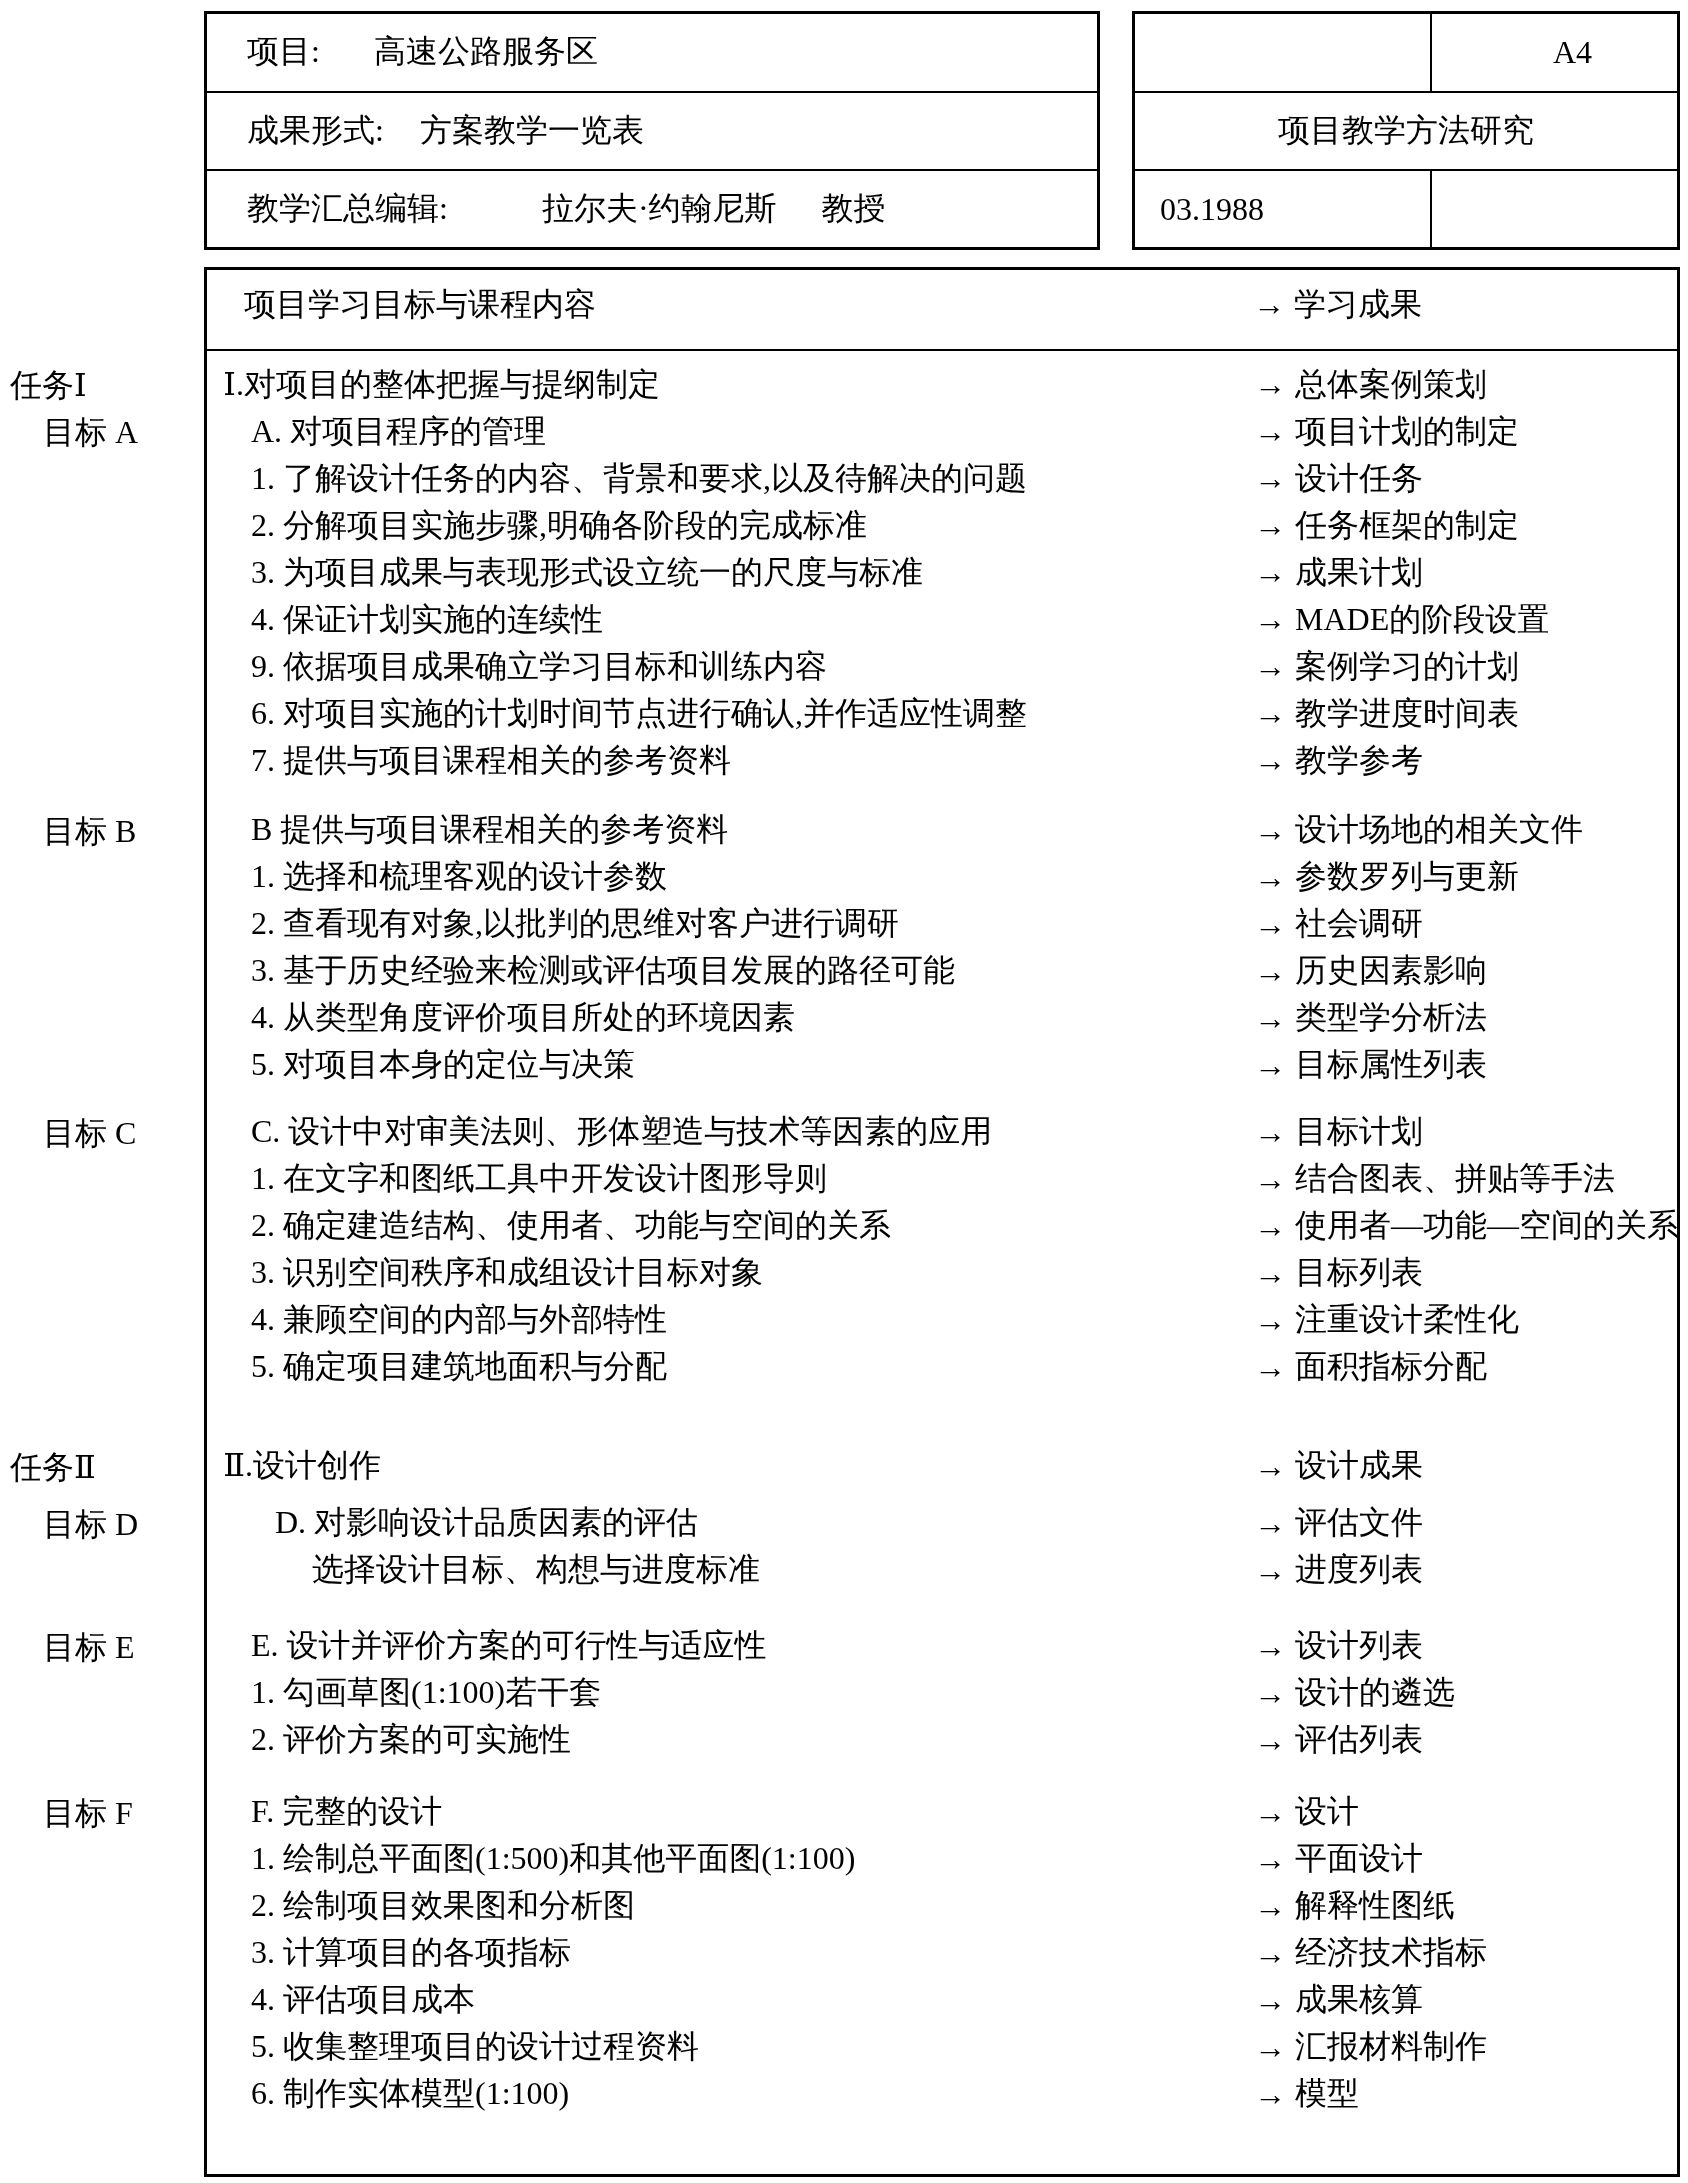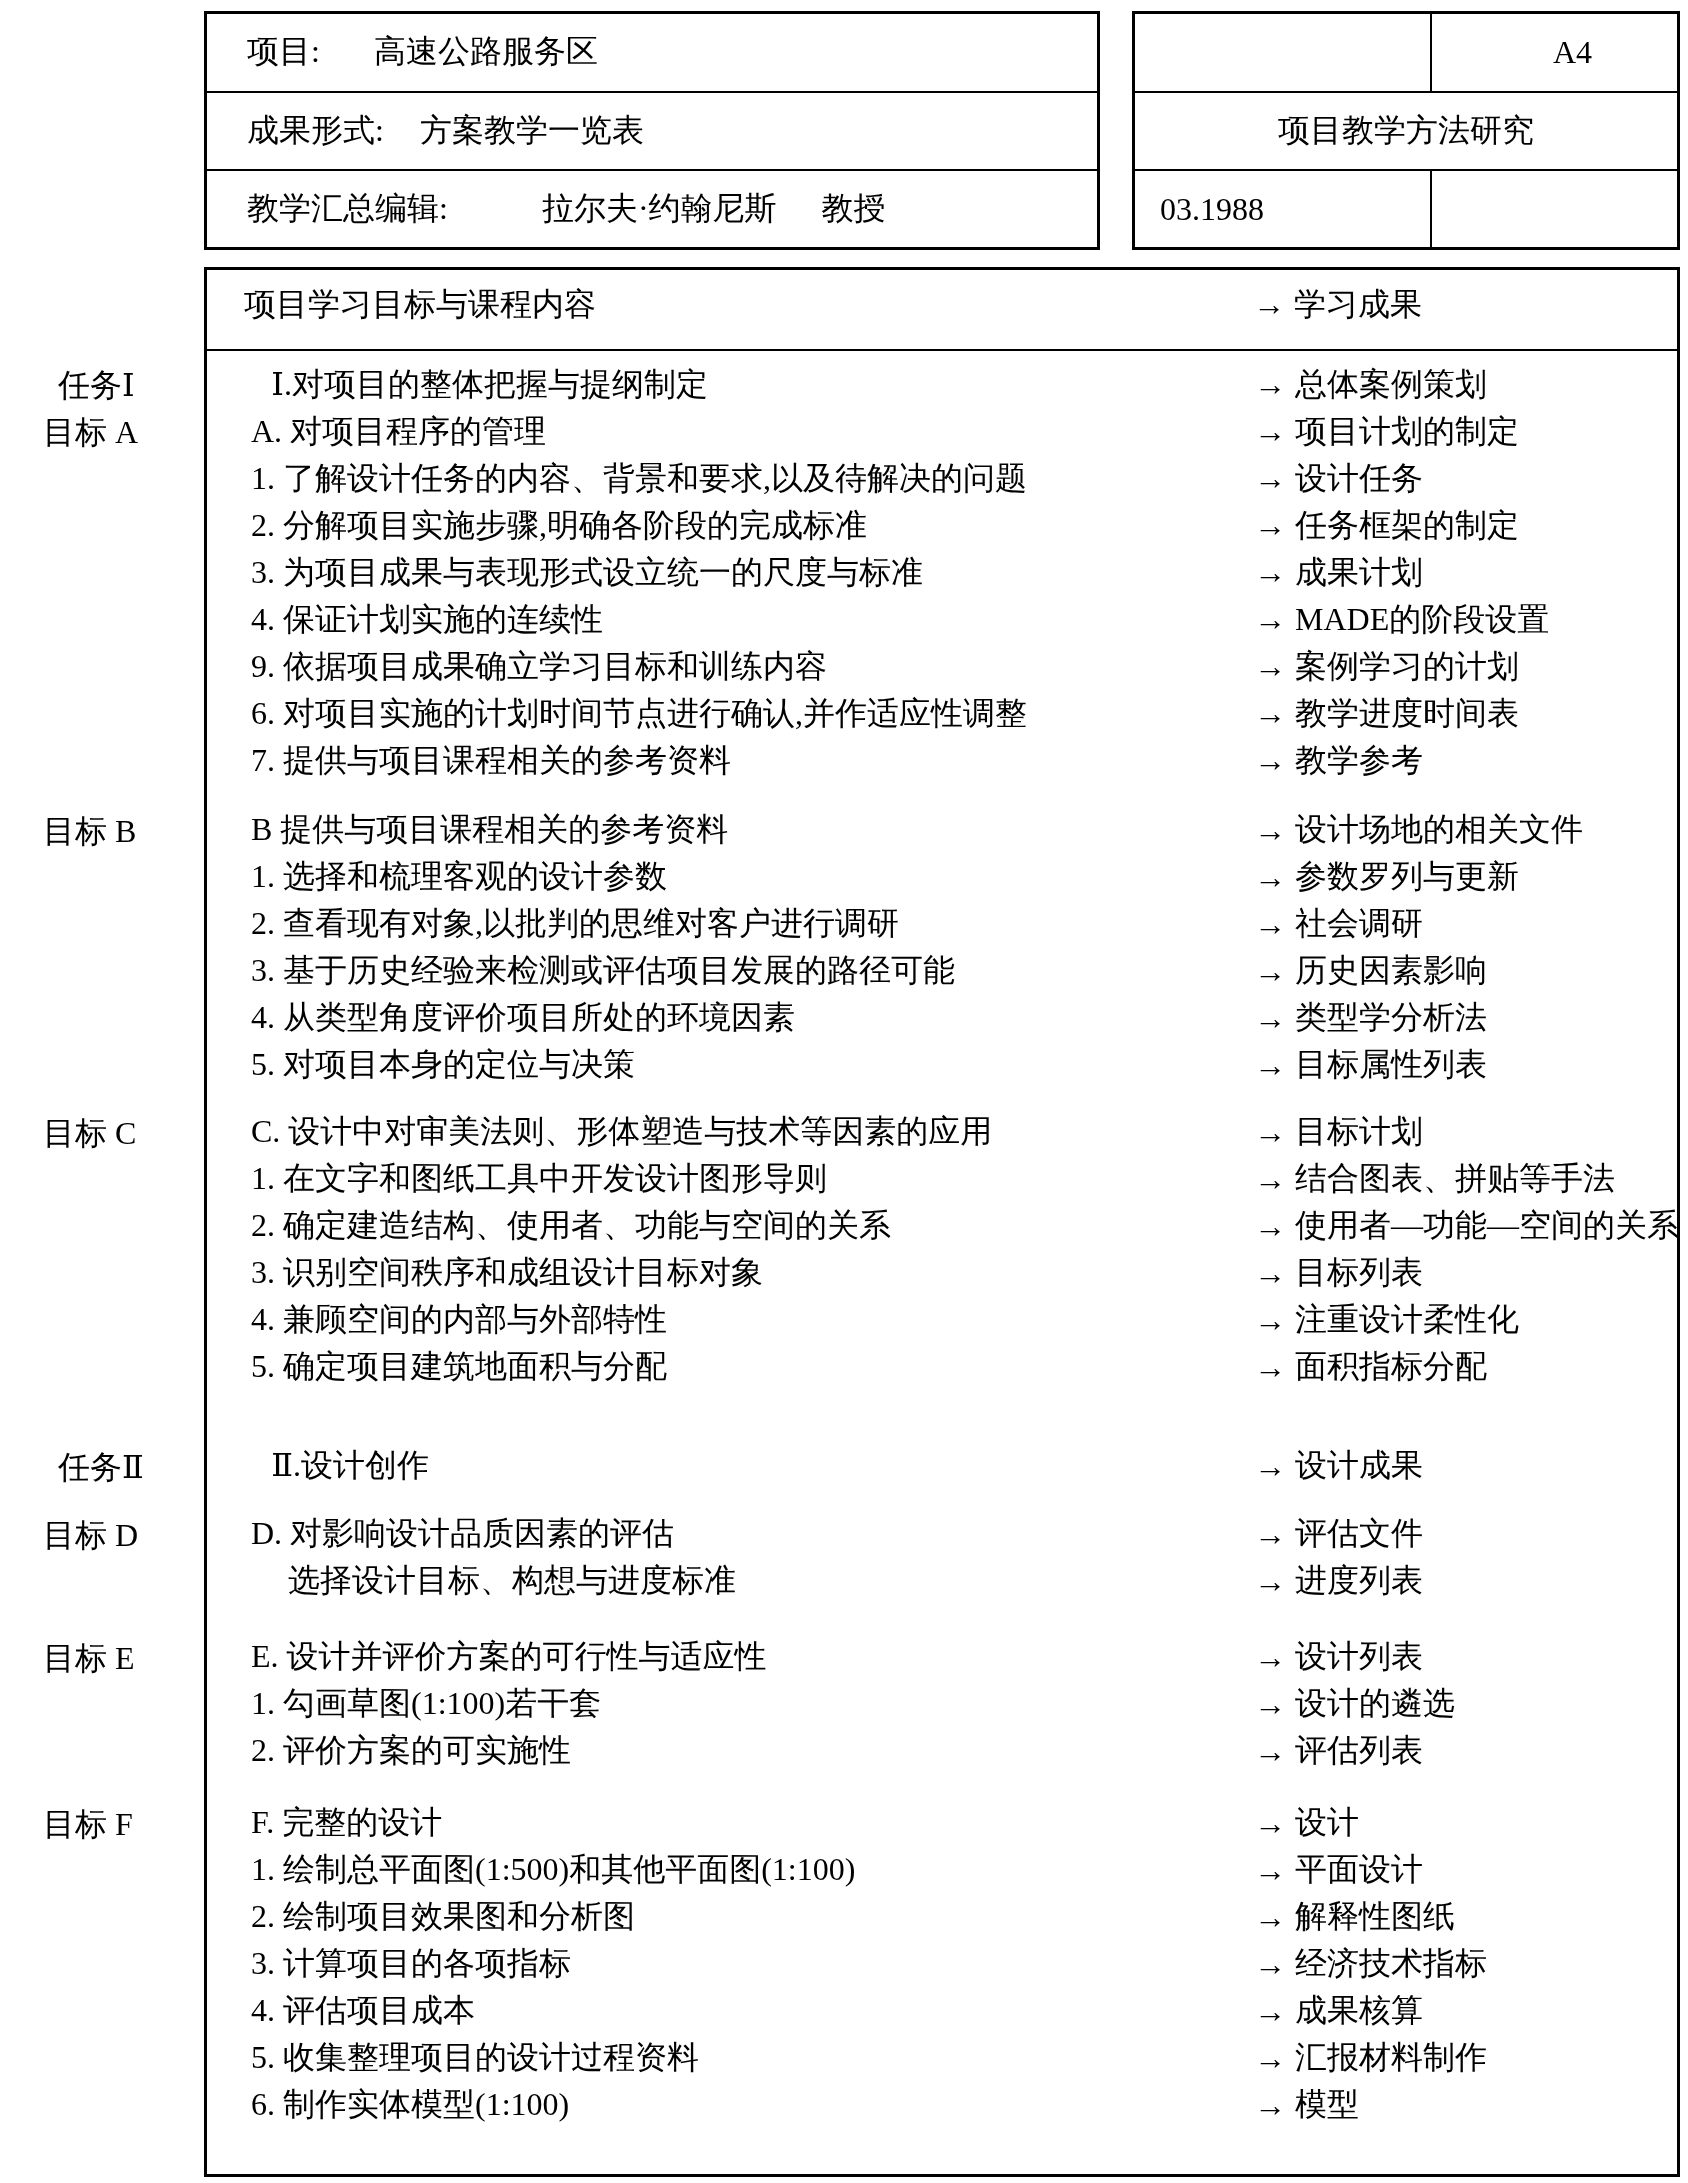--- a/index.html
+++ b/index.html
@@ -50,21 +50,21 @@
   }
   .thead .th-c { flex: 1 1 0; padding-left: 40px; box-sizing: border-box; }
   .thead .th-o { flex: 0 0 427px; display: flex; align-items: center; }
 
   .sections { padding-top: 11.7px; }
   .section { display: flex; align-items: flex-start; }
   .mlabel {
     flex: 0 0 204px; box-sizing: border-box; height: 47px;
     display: flex; align-items: center; white-space: nowrap;
   }
-  .mlabel.task { padding-left: 10px; margin-left: 48px; }
+  .mlabel.task { padding-left: 10px; }
   .mlabel.goal { padding-left: 43px; }
   .rows { flex: 1 1 0; display: flex; flex-direction: column; }
   .trow { height: 47px; display: flex; align-items: flex-start; white-space: nowrap; }
   .trow .c { flex: 1 1 0; box-sizing: border-box; overflow: hidden; }
   .trow .c.lv0 { padding-left: 19.3px; }
   .trow .c.lv1 { padding-left: 47px; }
   .trow .c.lv2 { padding-left: 84px; }
   .trow .o { flex: 0 0 434px; display: flex; align-items: center; }
   .arrow { margin-right: 9px; }
   .th-o .arrow { margin-right: 9px; }
@@ -287,21 +287,21 @@
     <div class="rows">
             <div class="trow">
     <div class="c lv0">Ⅱ.设计创作</div>
     <div class="o">
       <span class="arrow">→</span>
       <span>设计成果</span>
     </div>
   </div>
           </div>
   </div>
-        <div class="section" style="margin-top: 21px;">
+        <div class="section" style="margin-top: 10px; gap: 24px;">
     <div class="mlabel goal">目标 D</div>
     <div class="rows">
             <div class="trow">
     <div class="c lv1">D. 对影响设计品质因素的评估</div>
     <div class="o">
       <span class="arrow">→</span>
       <span>评估文件</span>
     </div>
   </div>
             <div class="trow">

